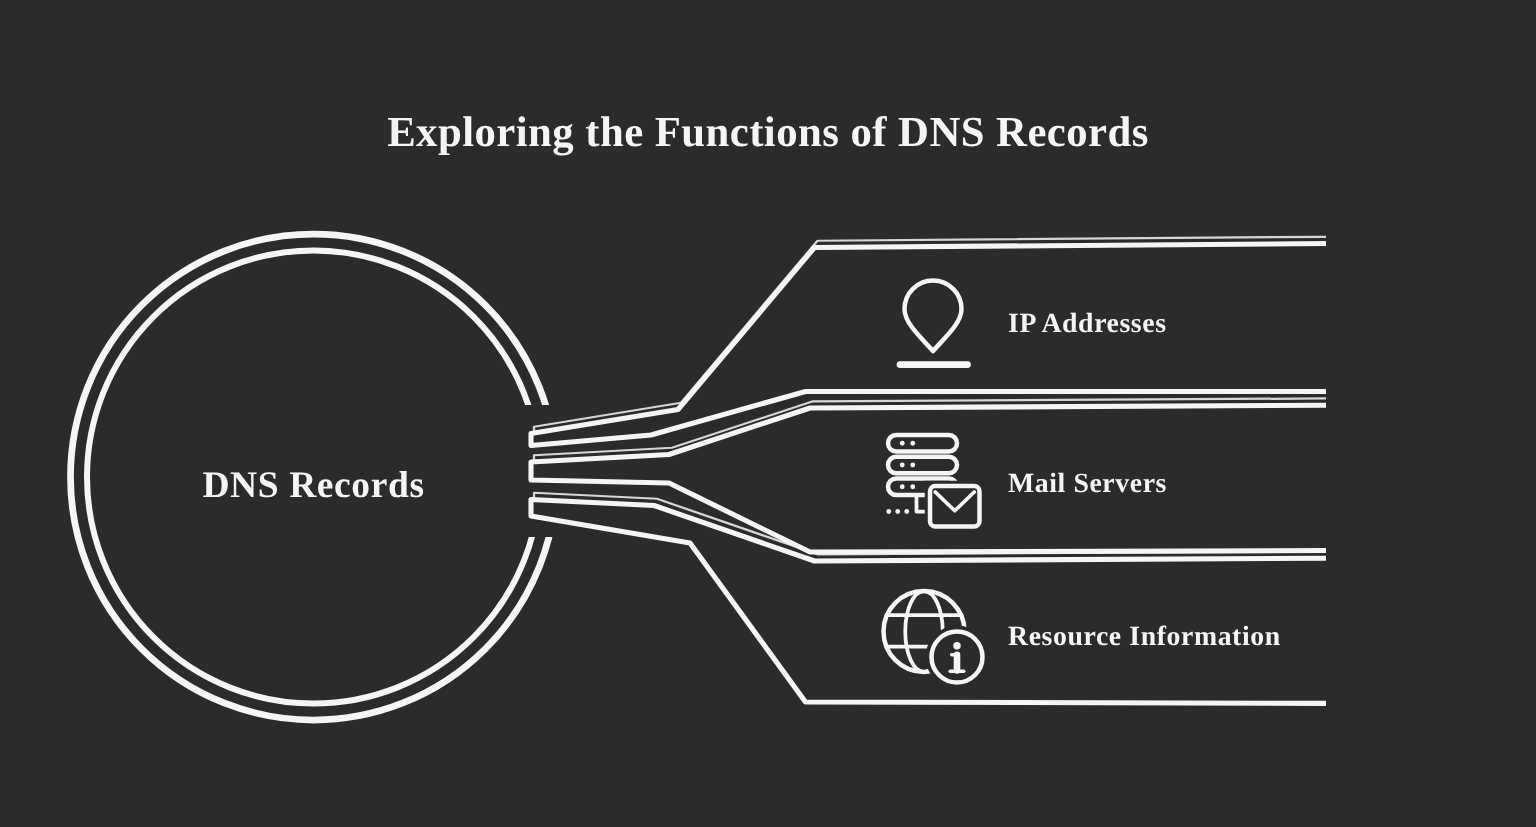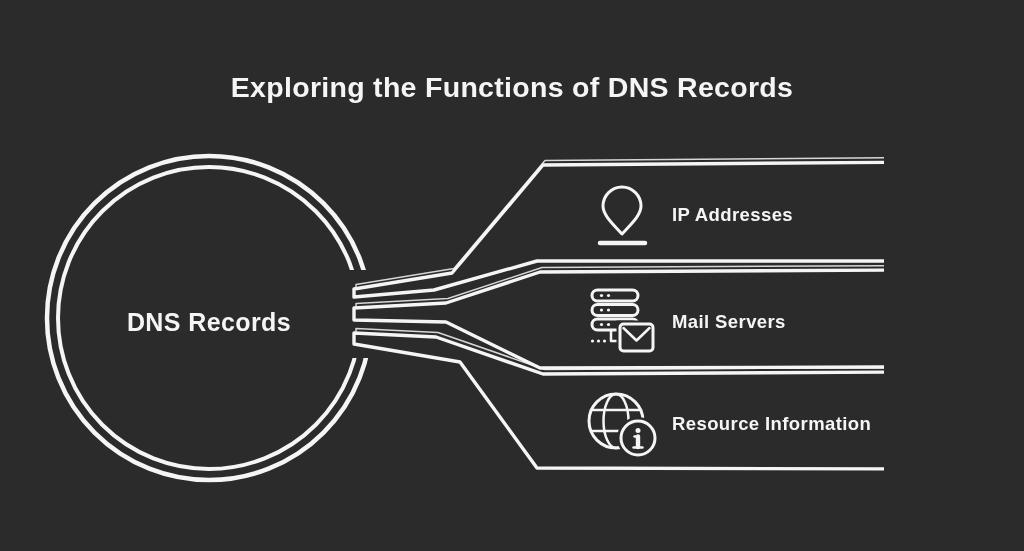--- a/index.html
+++ b/index.html
@@ -5,21 +5,21 @@
   :root{
     --bg:#2b2b2b;
     --ink:#f5f5f5;
   }
   html,body{margin:0;padding:0;background:var(--bg);}
   .stage{
     position:relative;
     width:884px;height:551px;
     background:var(--bg);
     overflow:hidden;
-    font-family:Liberation Sans, sans-serif;
+    font-family:Liberation Serif, serif;
   }
   .stage svg{display:block;width:1024px;height:551px;}
   .ring{fill:none;stroke:var(--ink);stroke-width:4.5;}
   .ring-inner{stroke-width:4;}
   .erase{fill:var(--bg);stroke:none;}
   .banner{fill:var(--bg);stroke:var(--ink);stroke-width:3.4;stroke-linejoin:round;}
   .echo{fill:none;stroke:var(--ink);stroke-width:1.5;opacity:.85;stroke-linejoin:round;}
   .ic{fill:none;stroke:var(--ink);stroke-width:3;stroke-linecap:round;stroke-linejoin:round;}
   .ic-thin{stroke-width:2.5;}
   .ic-bgfill{fill:var(--bg);}

